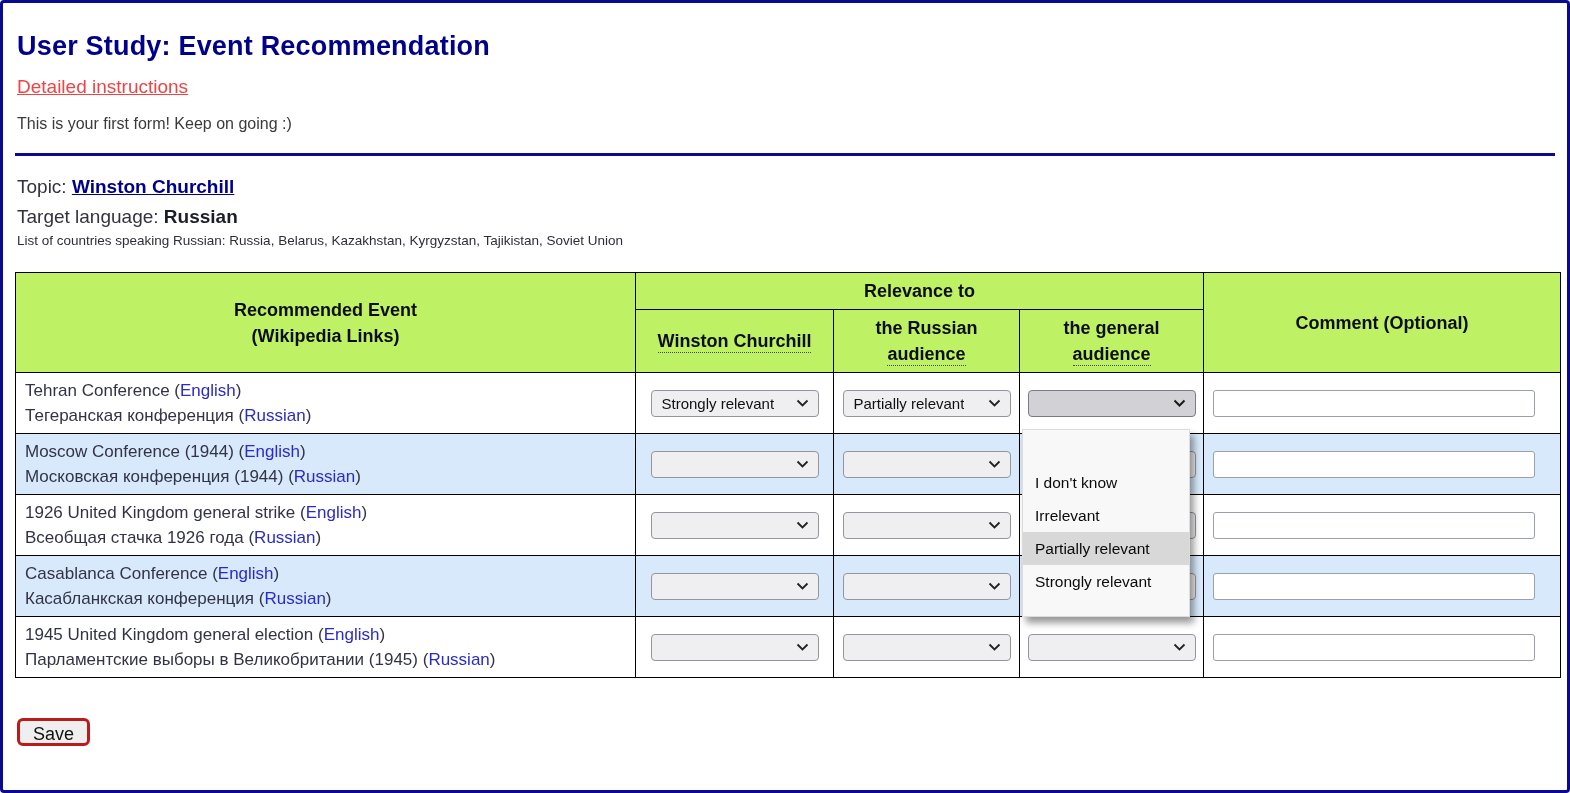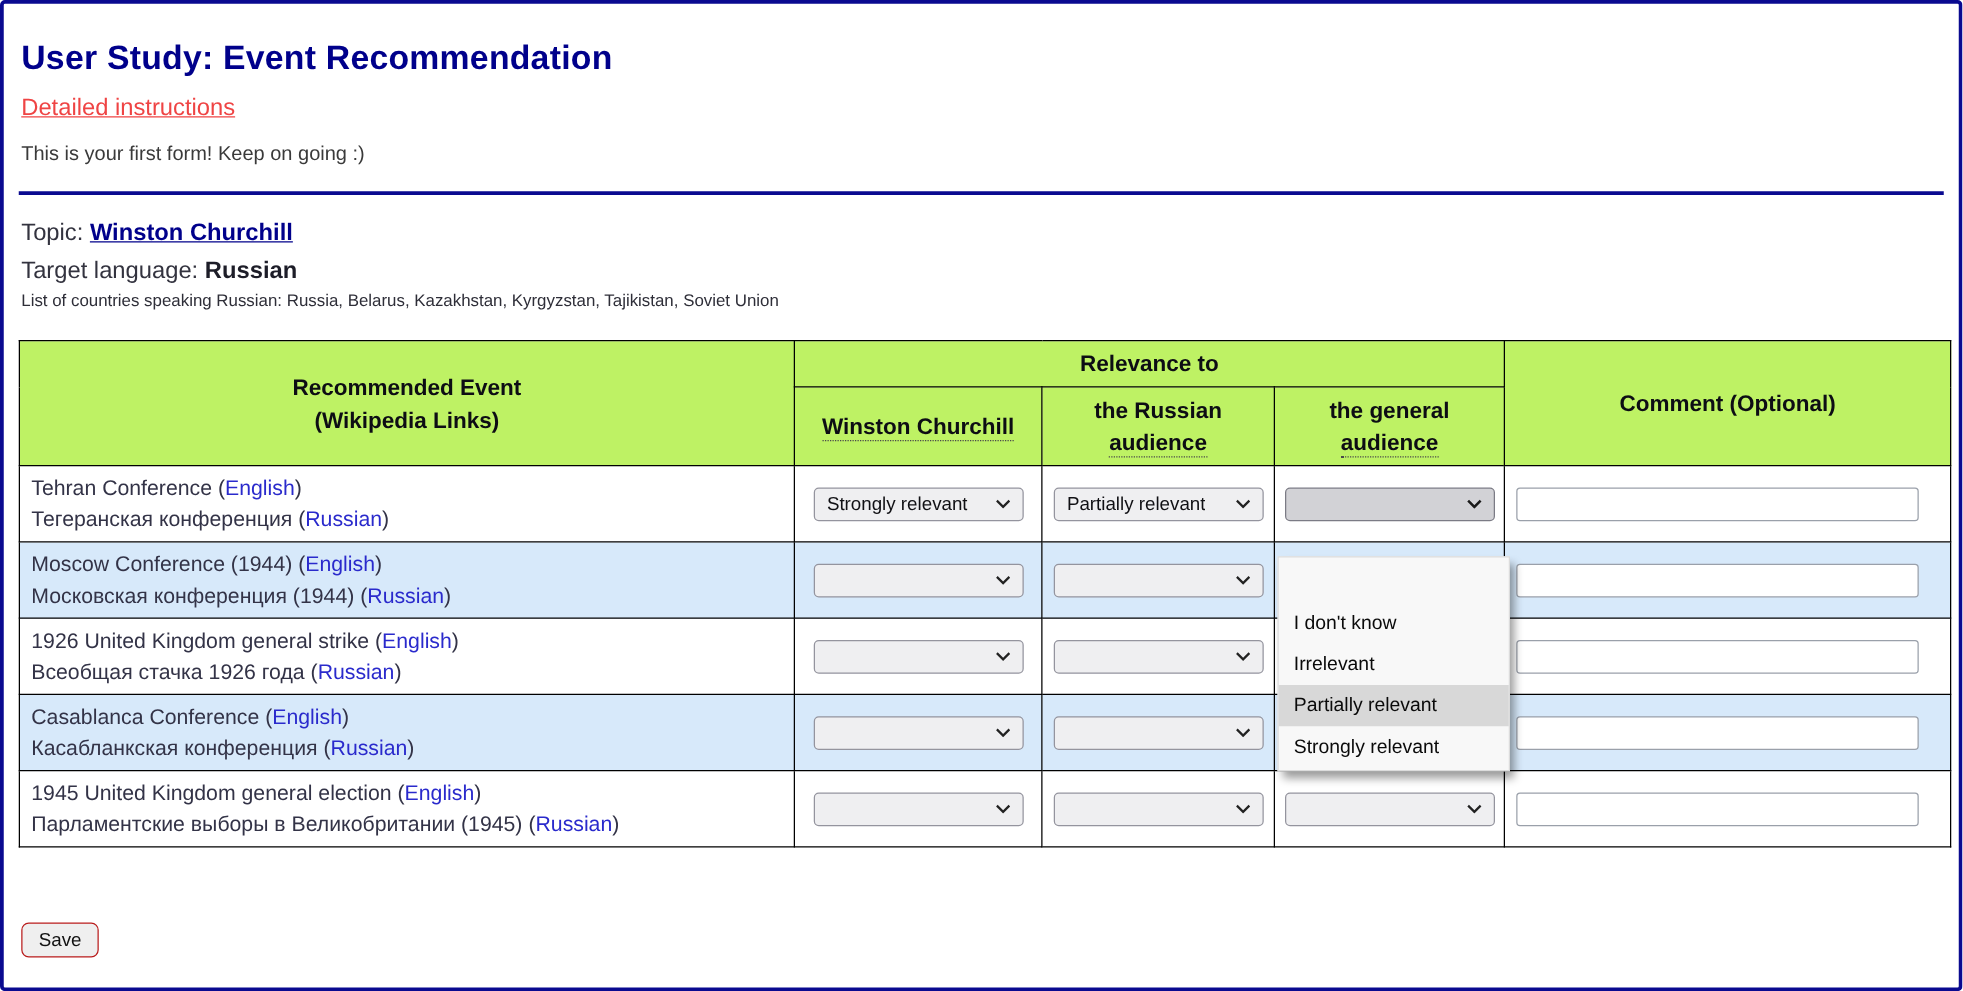--- a/index.html
+++ b/index.html
@@ -73,33 +73,33 @@
   .chev svg { display: block; }
 
   input.comment-input {
     width: 322px; height: 27px;
     border: 1px solid #9aa0aa; border-radius: 3px;
     background: #fff; font-size: 15px; padding: 0 6px;
     font-family: "Liberation Sans", sans-serif;
   }
 
   .dropdown-popup {
-    position: absolute; left: 1019px; top: 426px; width: 186px;
+    position: absolute; left: 1019px; top: 426px; width: 168px;
     background: #f8f8f8; border: 1px solid #dcdcdc;
     box-shadow: 4px 6px 7px rgba(0,0,0,0.4);
-    z-index: 20; padding-bottom: 2px; margin-top: 16px;
+    z-index: 20; padding-bottom: 18px;
   }
   .opt { height: 33px; line-height: 33px; padding-left: 12px; font-size: 15.5px; color: #0a0a0a; cursor: pointer; white-space: nowrap; }
   .opt.empty { height: 36px; }
   .opt.highlighted { background: #d8d8d8; }
 
   button.save-btn {
-    margin: 60px 0 0 2px; padding: 3px 13px; height: 28px;
-    font-size: 15px; color: #111;
-    background: #efefef; border: 1px solid #b91c1c; border-radius: 6px;
+    margin: 40px 0 0 2px; padding: 3px 13px; height: 28px;
+    font-size: 18px; color: #111;
+    background: #efefef; border: 3px solid #b91c1c; border-radius: 6px;
     font-family: "Liberation Sans", sans-serif; cursor: pointer;
   }
 </style>
 </head>
 <body>
 
 <div class="page">
 
   <div class="page-title">User Study: Event Recommendation</div>
 

